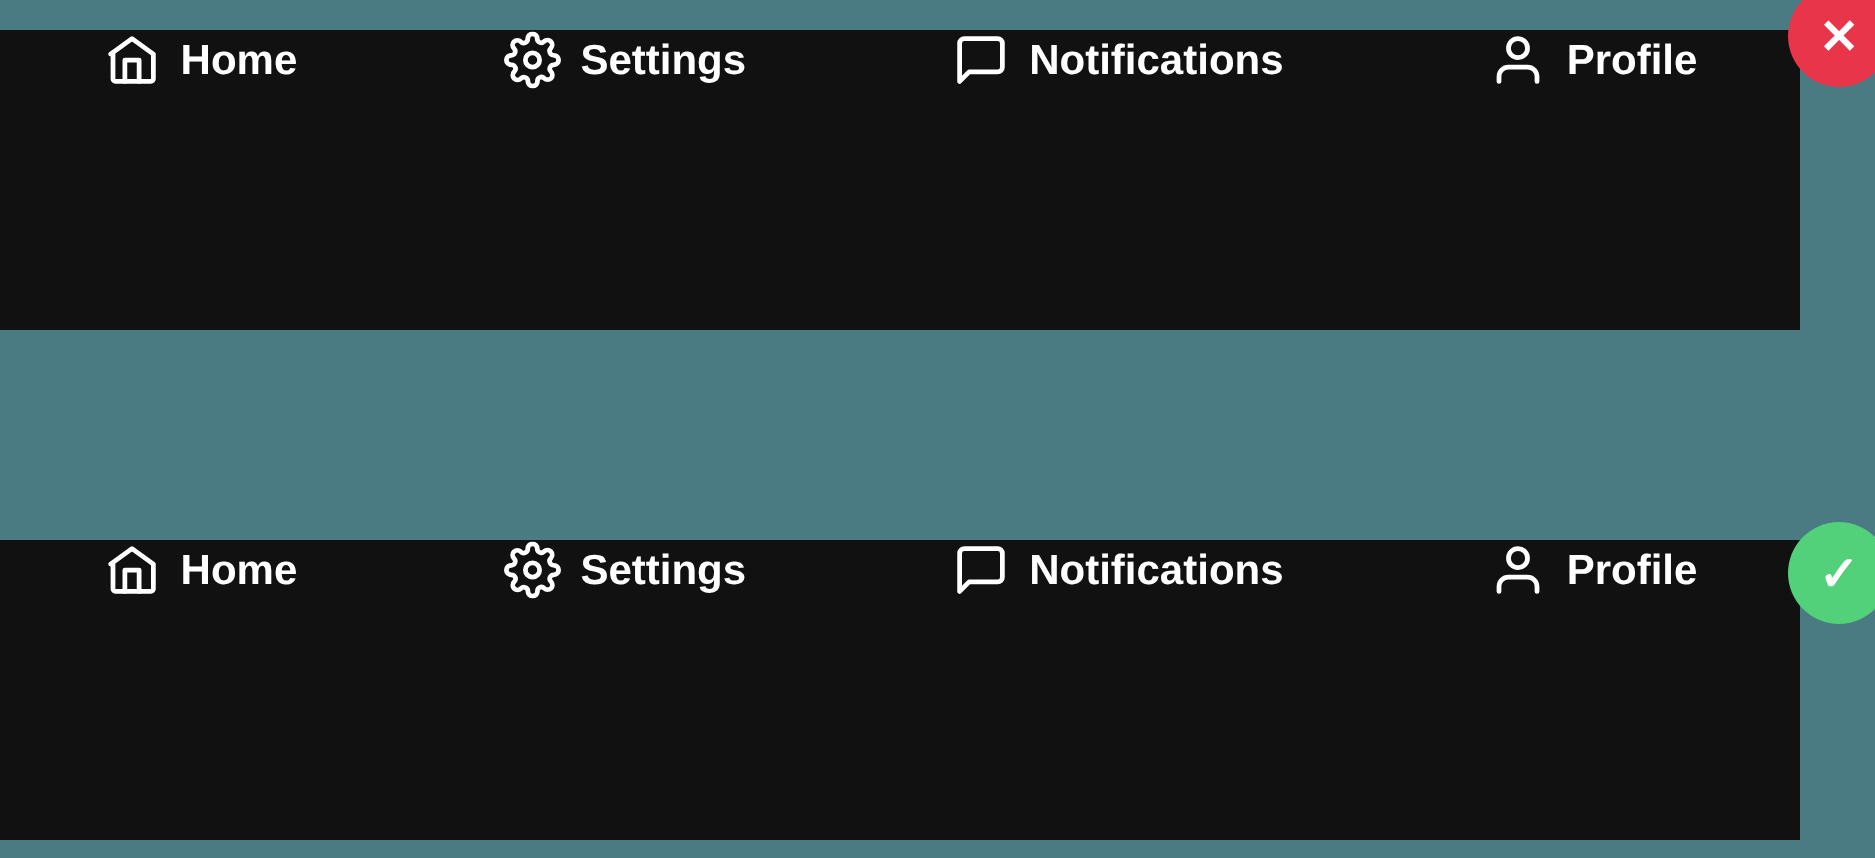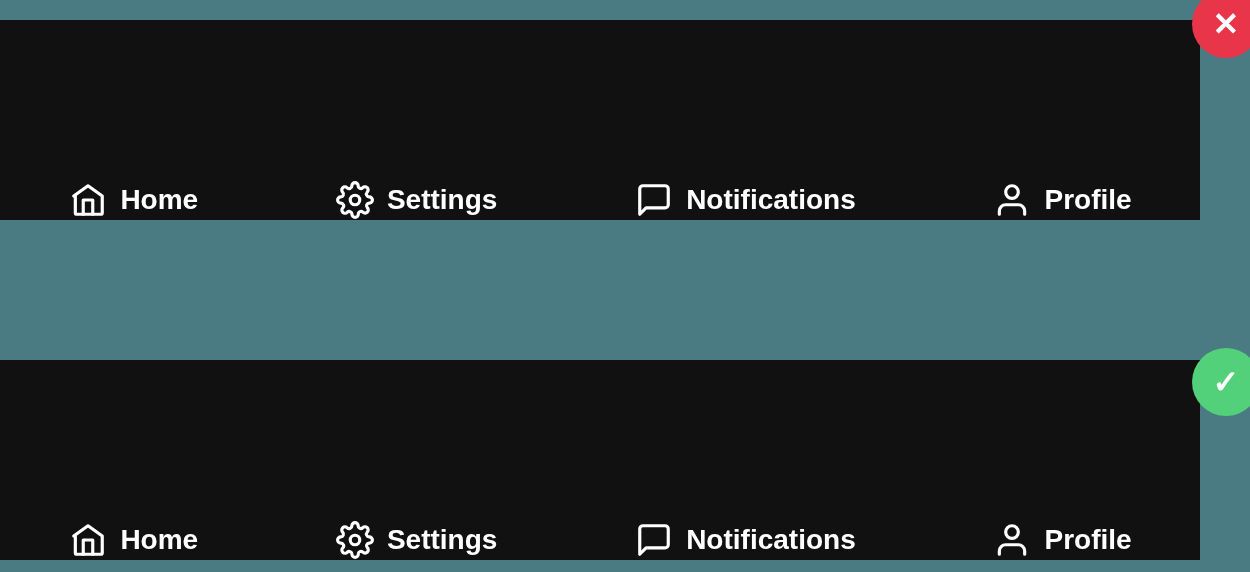--- a/index.html
+++ b/index.html
@@ -13,21 +13,21 @@
       overflow: hidden;
     }
 
     .nav-bar {
       width: 1200px;
       height: 200px;
       background-color: #111111;
       position: absolute;
       left: 0;
       display: flex;
-      align-items: flex-end;
+      align-items: flex-start;
       justify-content: space-around;
     }
 
     .nav-bar-top {
       top: 20px;
     }
 
     .nav-bar-bottom {
       top: 360px;
     }

